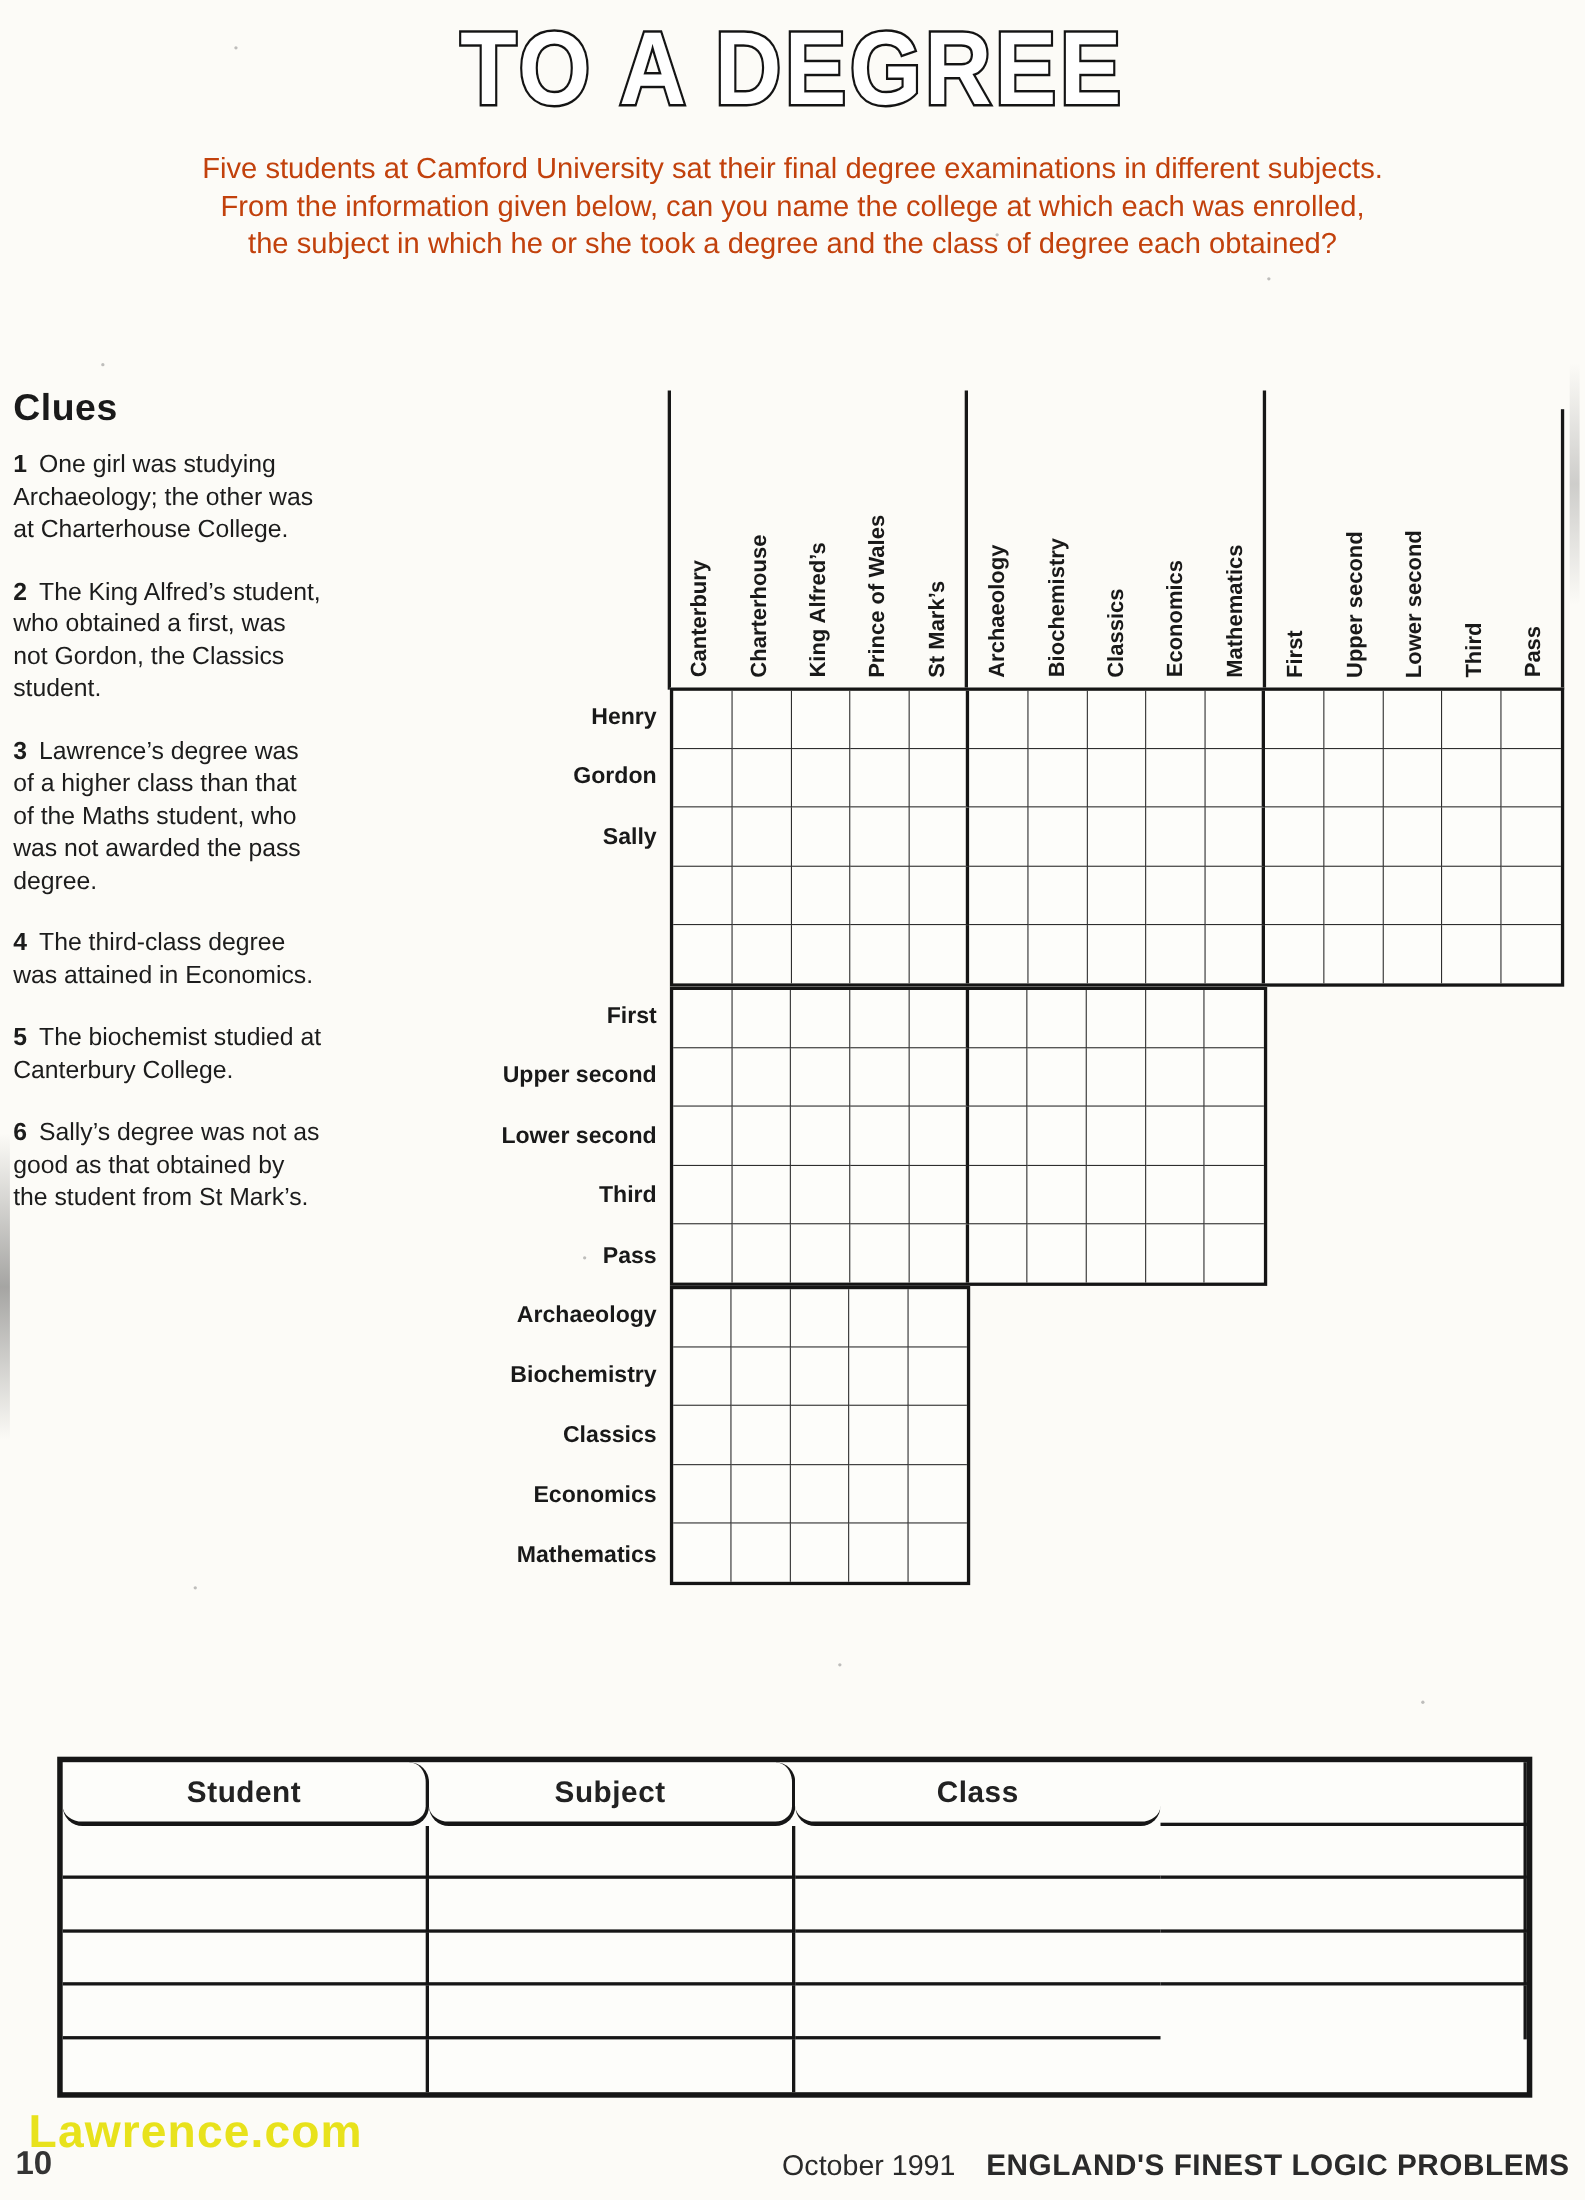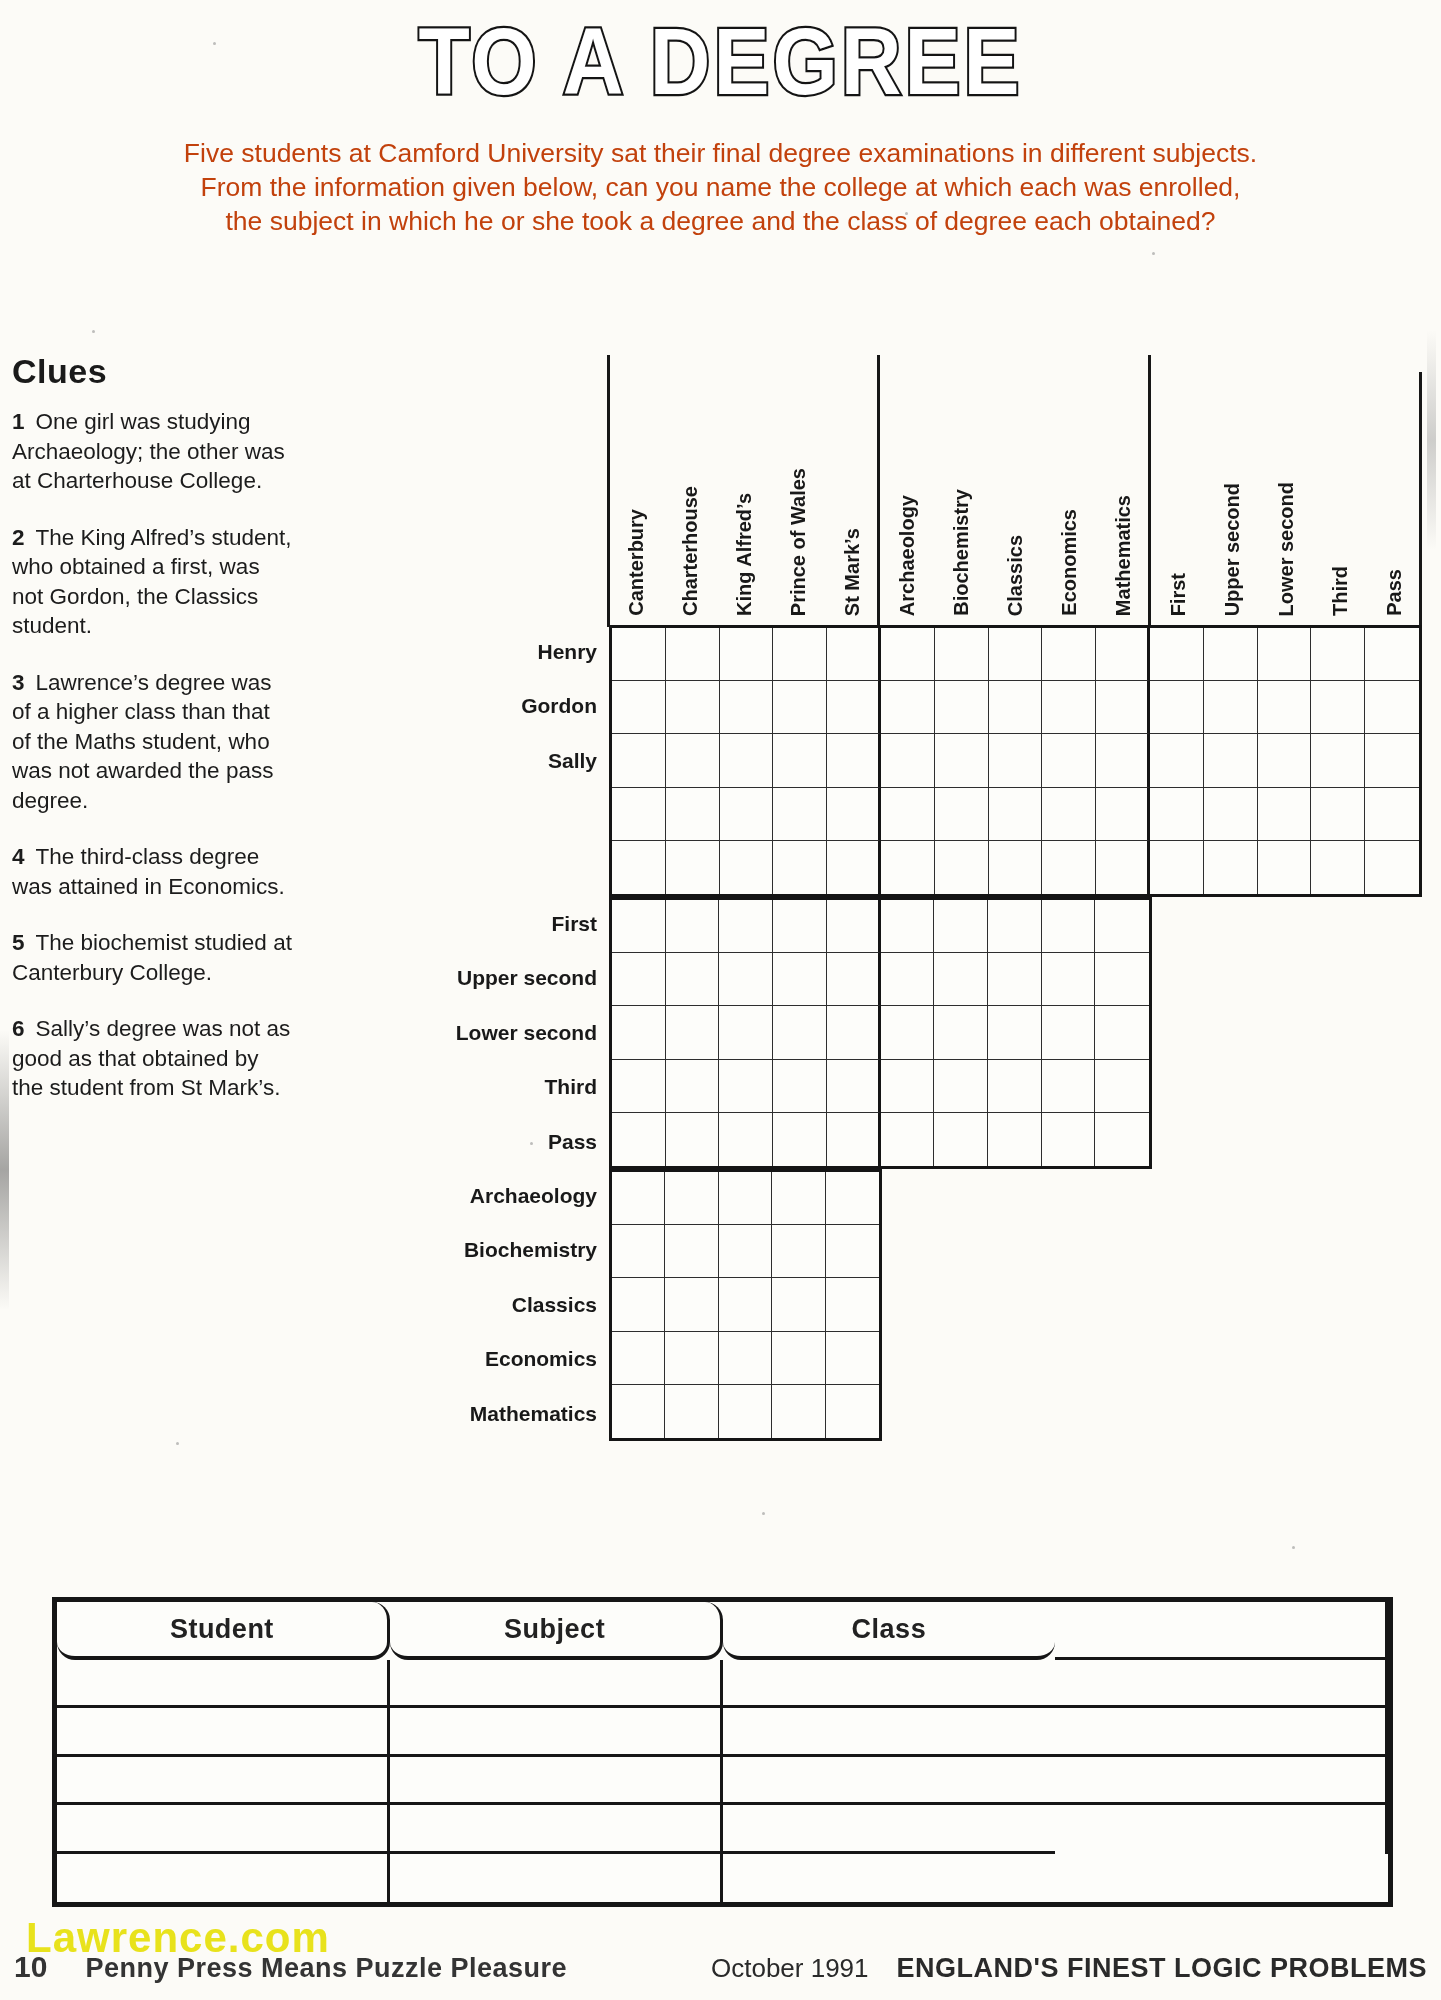--- a/index.html
+++ b/index.html
@@ -351,21 +351,20 @@
       <div class="cell bb"></div>
       <div class="cell br"></div>
       <div class="cell br"></div>
       <div class="cell br"></div>
       <div class="cell"></div>
     </div>
 
   <div class="watermark">Lawrence.com</div>
   <div class="footer-left">
     <span class="page-num">10</span>
-    <span class="tagline">Penny Press Means Puzzle Pleasure</span>
   </div>
   <div class="footer-right">
     <span class="issue-date">October 1991</span>
     <span class="publication">ENGLAND'S FINEST LOGIC PROBLEMS</span>
   </div>
 
   <div class="smudge-l"></div>
   <div class="smudge-r"></div>
   <div class="speck" style="left:213px;top:42px"></div>
   <div class="speck" style="left:905px;top:212px"></div>

